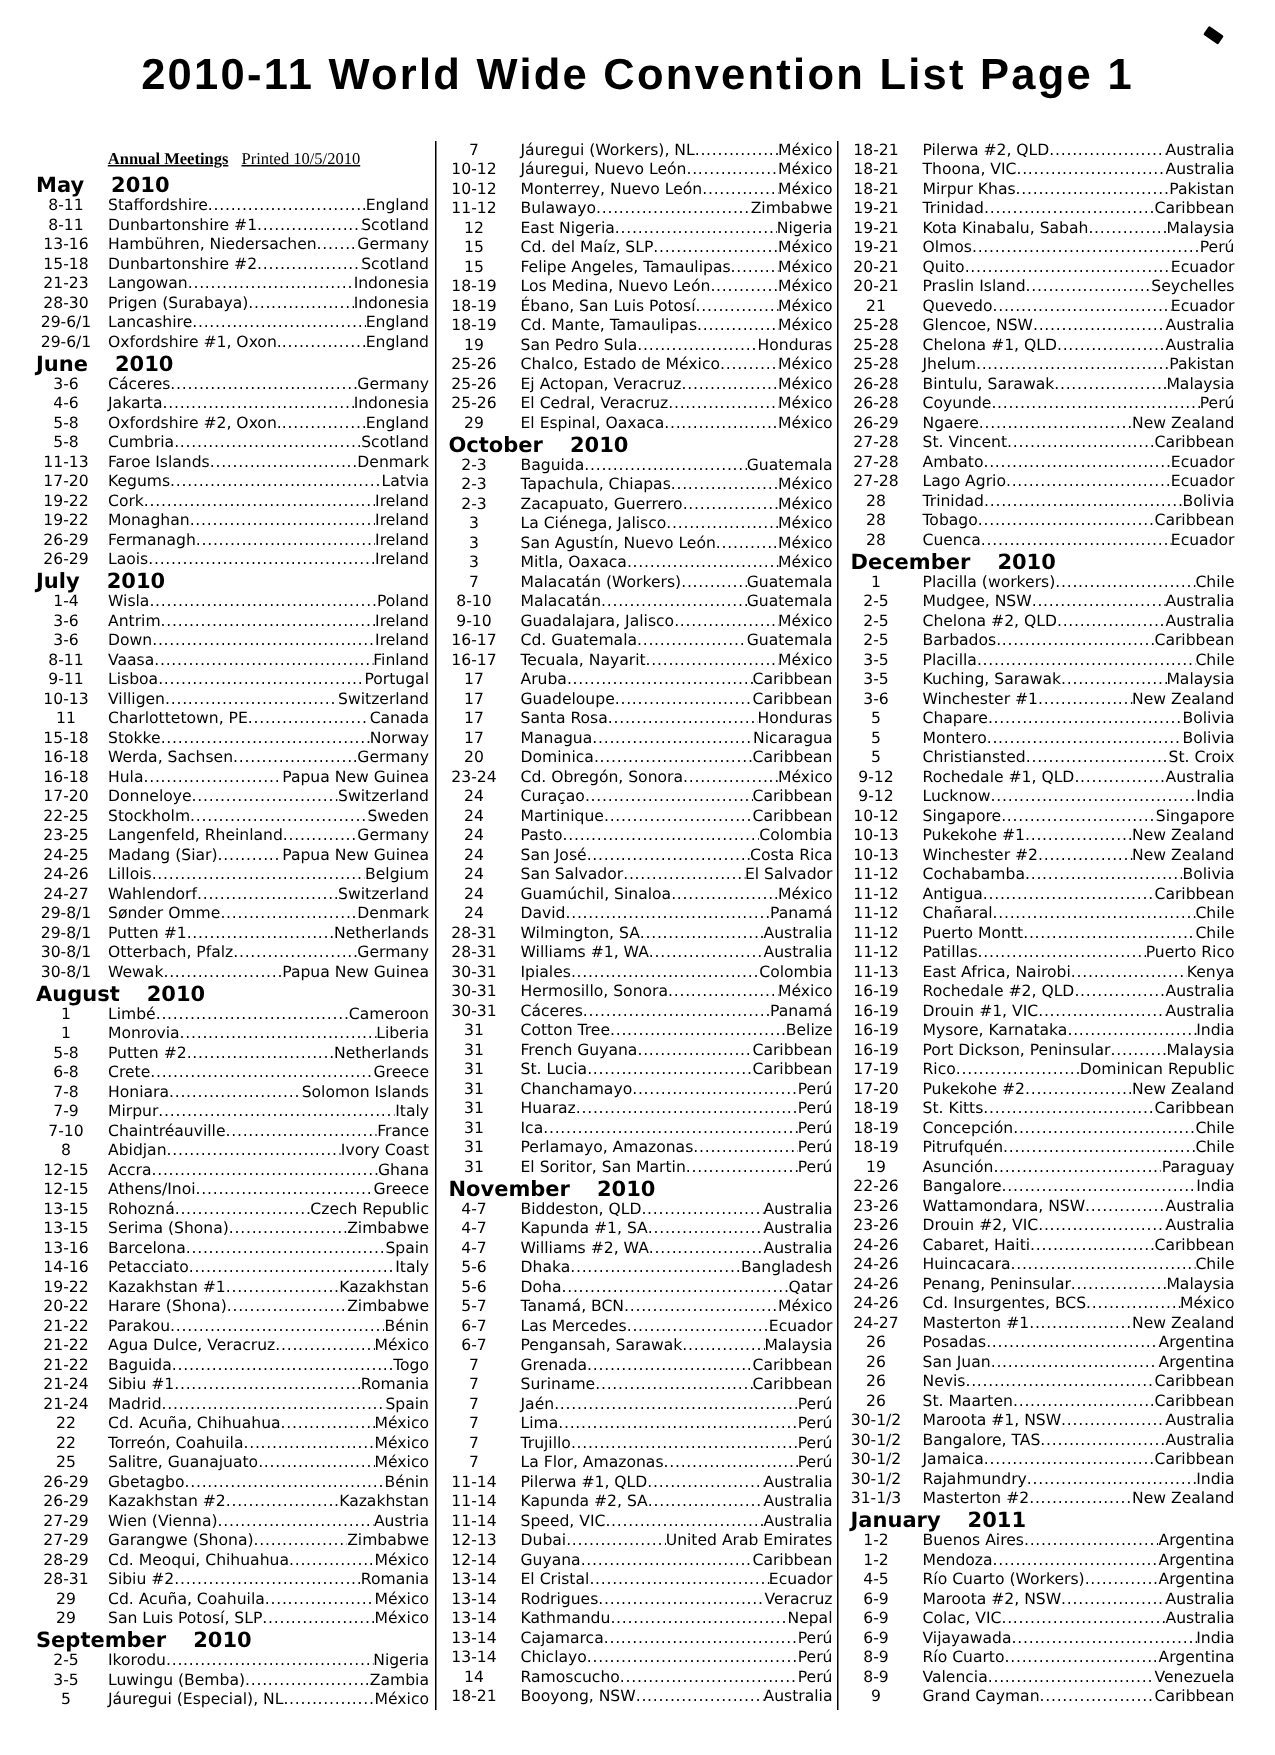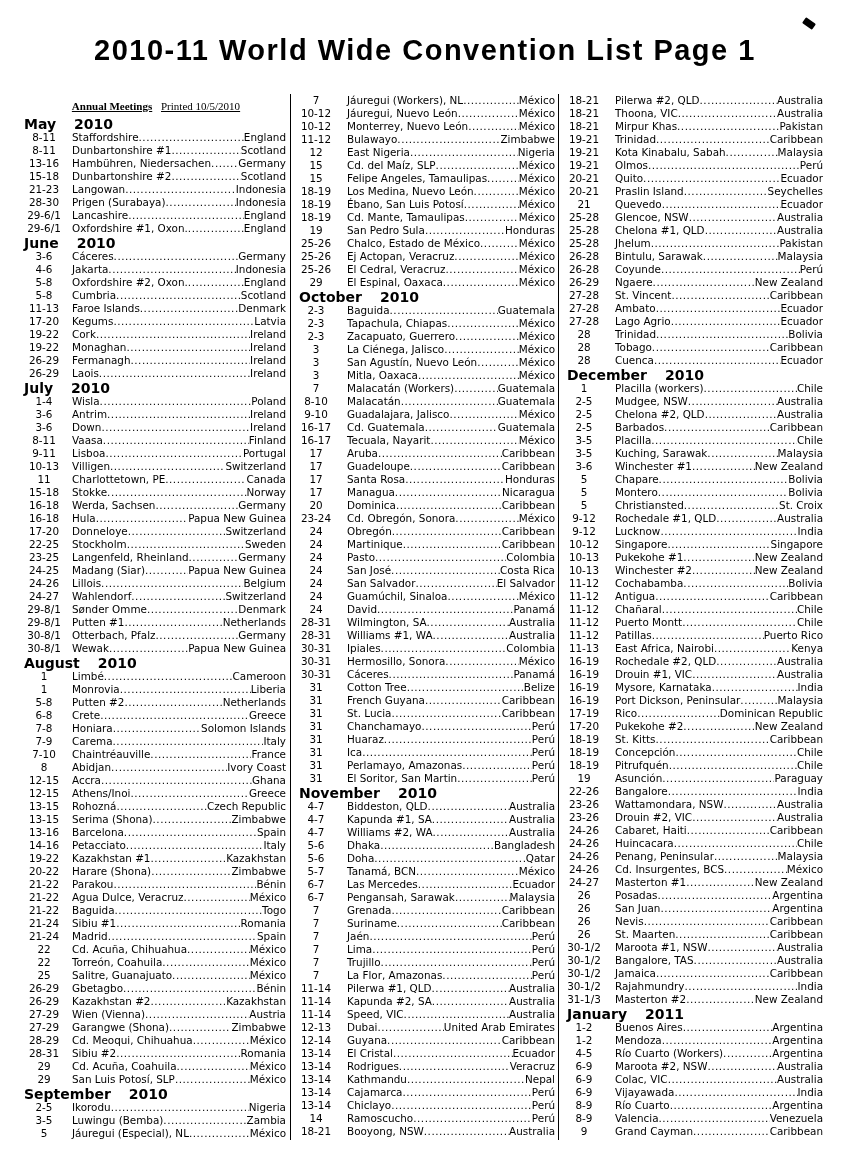--- a/index.html
+++ b/index.html
@@ -294,21 +294,21 @@
         <span class="c">Greece</span>
       </div>
       <div class="row">
         <span class="d">7-8</span>
         <span class="p">Honiara</span>
         <span class="dots"></span>
         <span class="c">Solomon Islands</span>
       </div>
       <div class="row">
         <span class="d">7-9</span>
-        <span class="p">Carema</span>
+        <span class="p">Mirpur</span>
         <span class="dots"></span>
         <span class="c">Italy</span>
       </div>
       <div class="row">
         <span class="d">7-10</span>
         <span class="p">Chaintréauville</span>
         <span class="dots"></span>
         <span class="c">France</span>
       </div>
       <div class="row">
@@ -670,21 +670,21 @@
         <span class="c">Caribbean</span>
       </div>
       <div class="row">
         <span class="d">23-24</span>
         <span class="p">Cd. Obregón, Sonora</span>
         <span class="dots"></span>
         <span class="c">México</span>
       </div>
       <div class="row">
         <span class="d">24</span>
-        <span class="p">Obregón</span>
+        <span class="p">Curaçao</span>
         <span class="dots"></span>
         <span class="c">Caribbean</span>
       </div>
       <div class="row">
         <span class="d">24</span>
         <span class="p">Martinique</span>
         <span class="dots"></span>
         <span class="c">Caribbean</span>
       </div>
       <div class="row">

